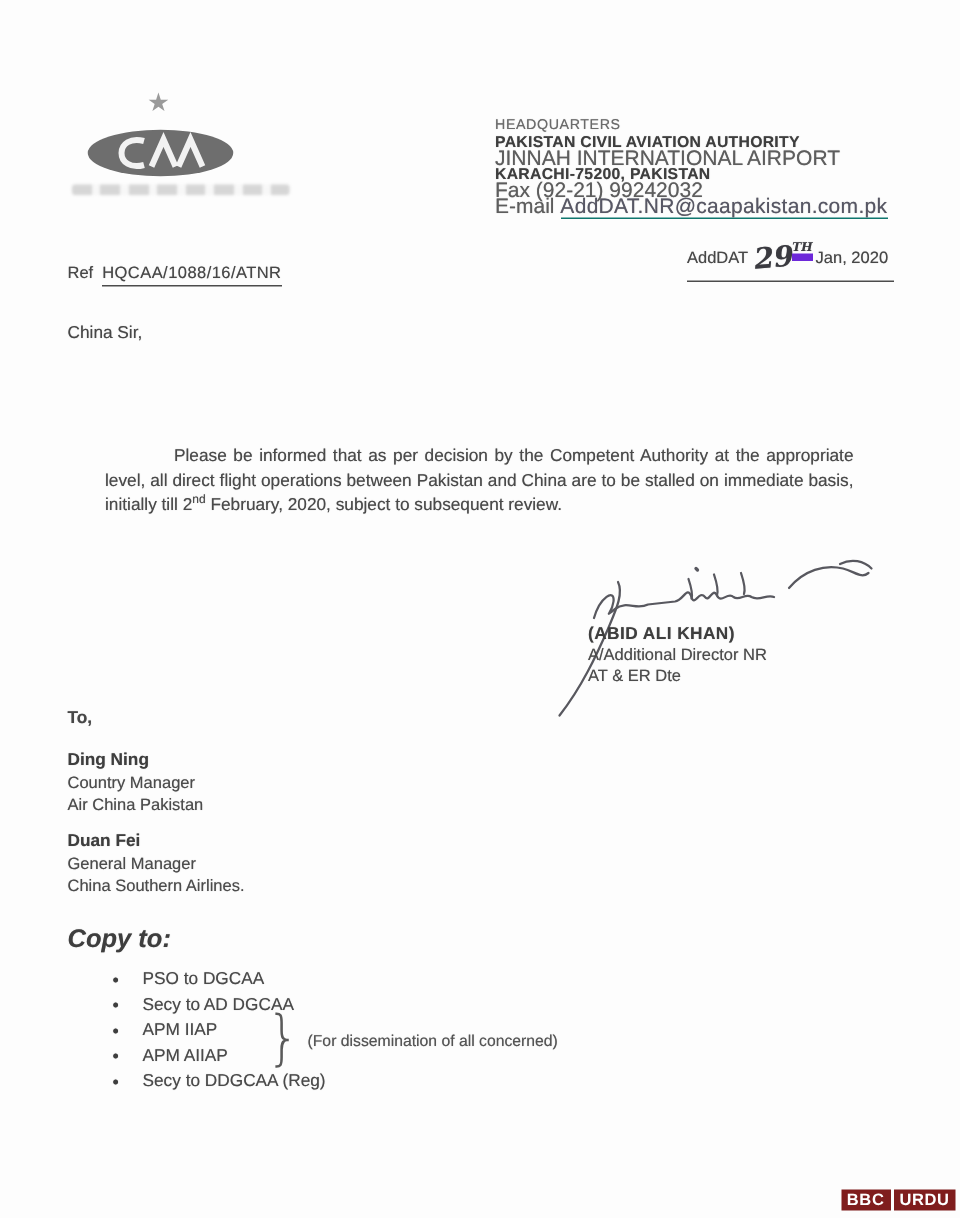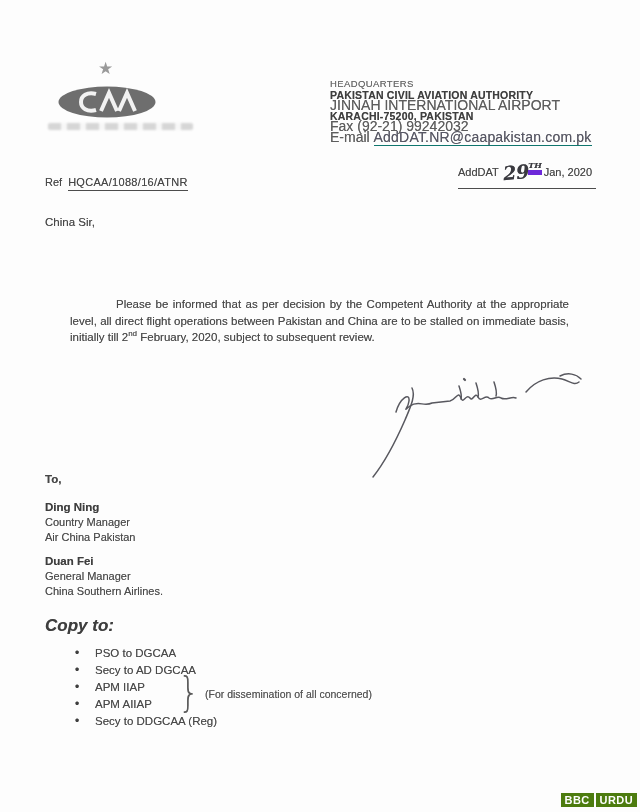--- a/index.html
+++ b/index.html
@@ -59,21 +59,21 @@
   
   .copy-label{position:absolute;left:45px;top:616px;font-size:17px;font-weight:bold;font-style:italic;color:#3e3e3e;}
   .copy-list{position:absolute;left:75px;top:644px;margin:0;padding:0;list-style:none;}
   .copy-list li{height:17px;font-size:11.5px;color:#4a4a4a;display:flex;align-items:center;}
   .copy-list .dot{width:20px;font-size:12px;color:#3e3e3e;}
   .brace{position:absolute;left:176px;top:669px;font-family:"DejaVu Sans",sans-serif;font-size:40px;
     font-weight:200;color:#5a5a5a;transform:scaleX(.85);line-height:46px;}
   .brace-note{position:absolute;left:205px;top:688px;font-size:10.5px;color:#555555;}
   
   .watermark{position:absolute;right:3px;bottom:5px;display:flex;gap:2px;}
-  .wm-box{background:#4d7c0f;color:#ffffff;font-size:11px;font-weight:bold;padding:1px 4px;letter-spacing:.4px;}
+  .wm-box{background:#7f1d1d;color:#ffffff;font-size:11px;font-weight:bold;padding:1px 4px;letter-spacing:.4px;}
 </style>
 </head>
 <body>
 
 <div class="page">
 
   <div class="logo-wrap">
     <div class="logo-star">★</div>
     <svg class="logo-ellipse" width="98" height="32" viewBox="0 0 98 32">
       <ellipse cx="49" cy="16" rx="48.5" ry="15.5" fill="#6e6e6e"></ellipse>
@@ -113,20 +113,25 @@
   <svg class="sig-svg" width="225" height="112" viewBox="0 0 225 112">
     <g stroke="#3c3c44" stroke-width="1.5" fill="none" stroke-linecap="round" opacity=".85">
       <path d="M52 18 C56 26 50 38 45 50 C38 66 28 88 13 107"></path>
       <path d="M36 42 C40 28 50 22 49 31 C48 39 42 42 50 36 C58 30 64 37 72 33 L90 31 C96 30 98 20 101 28 C103 35 106 23 110 28 C113 32 115 21 118 27 C121 33 125 24 129 28 C133 31 137 25 141 28 C146 31 151 26 156 28"></path>
       <path d="M99 16 C101 22 102 26 101 29 M116 13 C118 19 119 24 118 27 M134 12 C136 18 137 23 136 26"></path>
       <path d="M166 22 C176 10 190 6 202 9 C210 11 214 16 219 12 M200 6 C208 2 216 4 221 9"></path>
       <path d="M104 9 l1 1" stroke-width="2.2"></path>
     </g>
   </svg>
 
+  <div class="sig-block typed">
+    <div class="sig-name">(ABID ALI KHAN)</div>
+    <div class="sig-title">A/Additional Director NR</div>
+    <div class="sig-title">AT &amp; ER Dte</div>
+  </div>
 
   <div class="to-label typed">To,</div>
 
   <div class="rcpt rcpt-0 typed">
     <div class="nm">Ding Ning</div>
     <div class="ln">Country Manager</div>
     <div class="ln">Air China Pakistan</div>
   </div>
 
   <div class="rcpt rcpt-1 typed">

